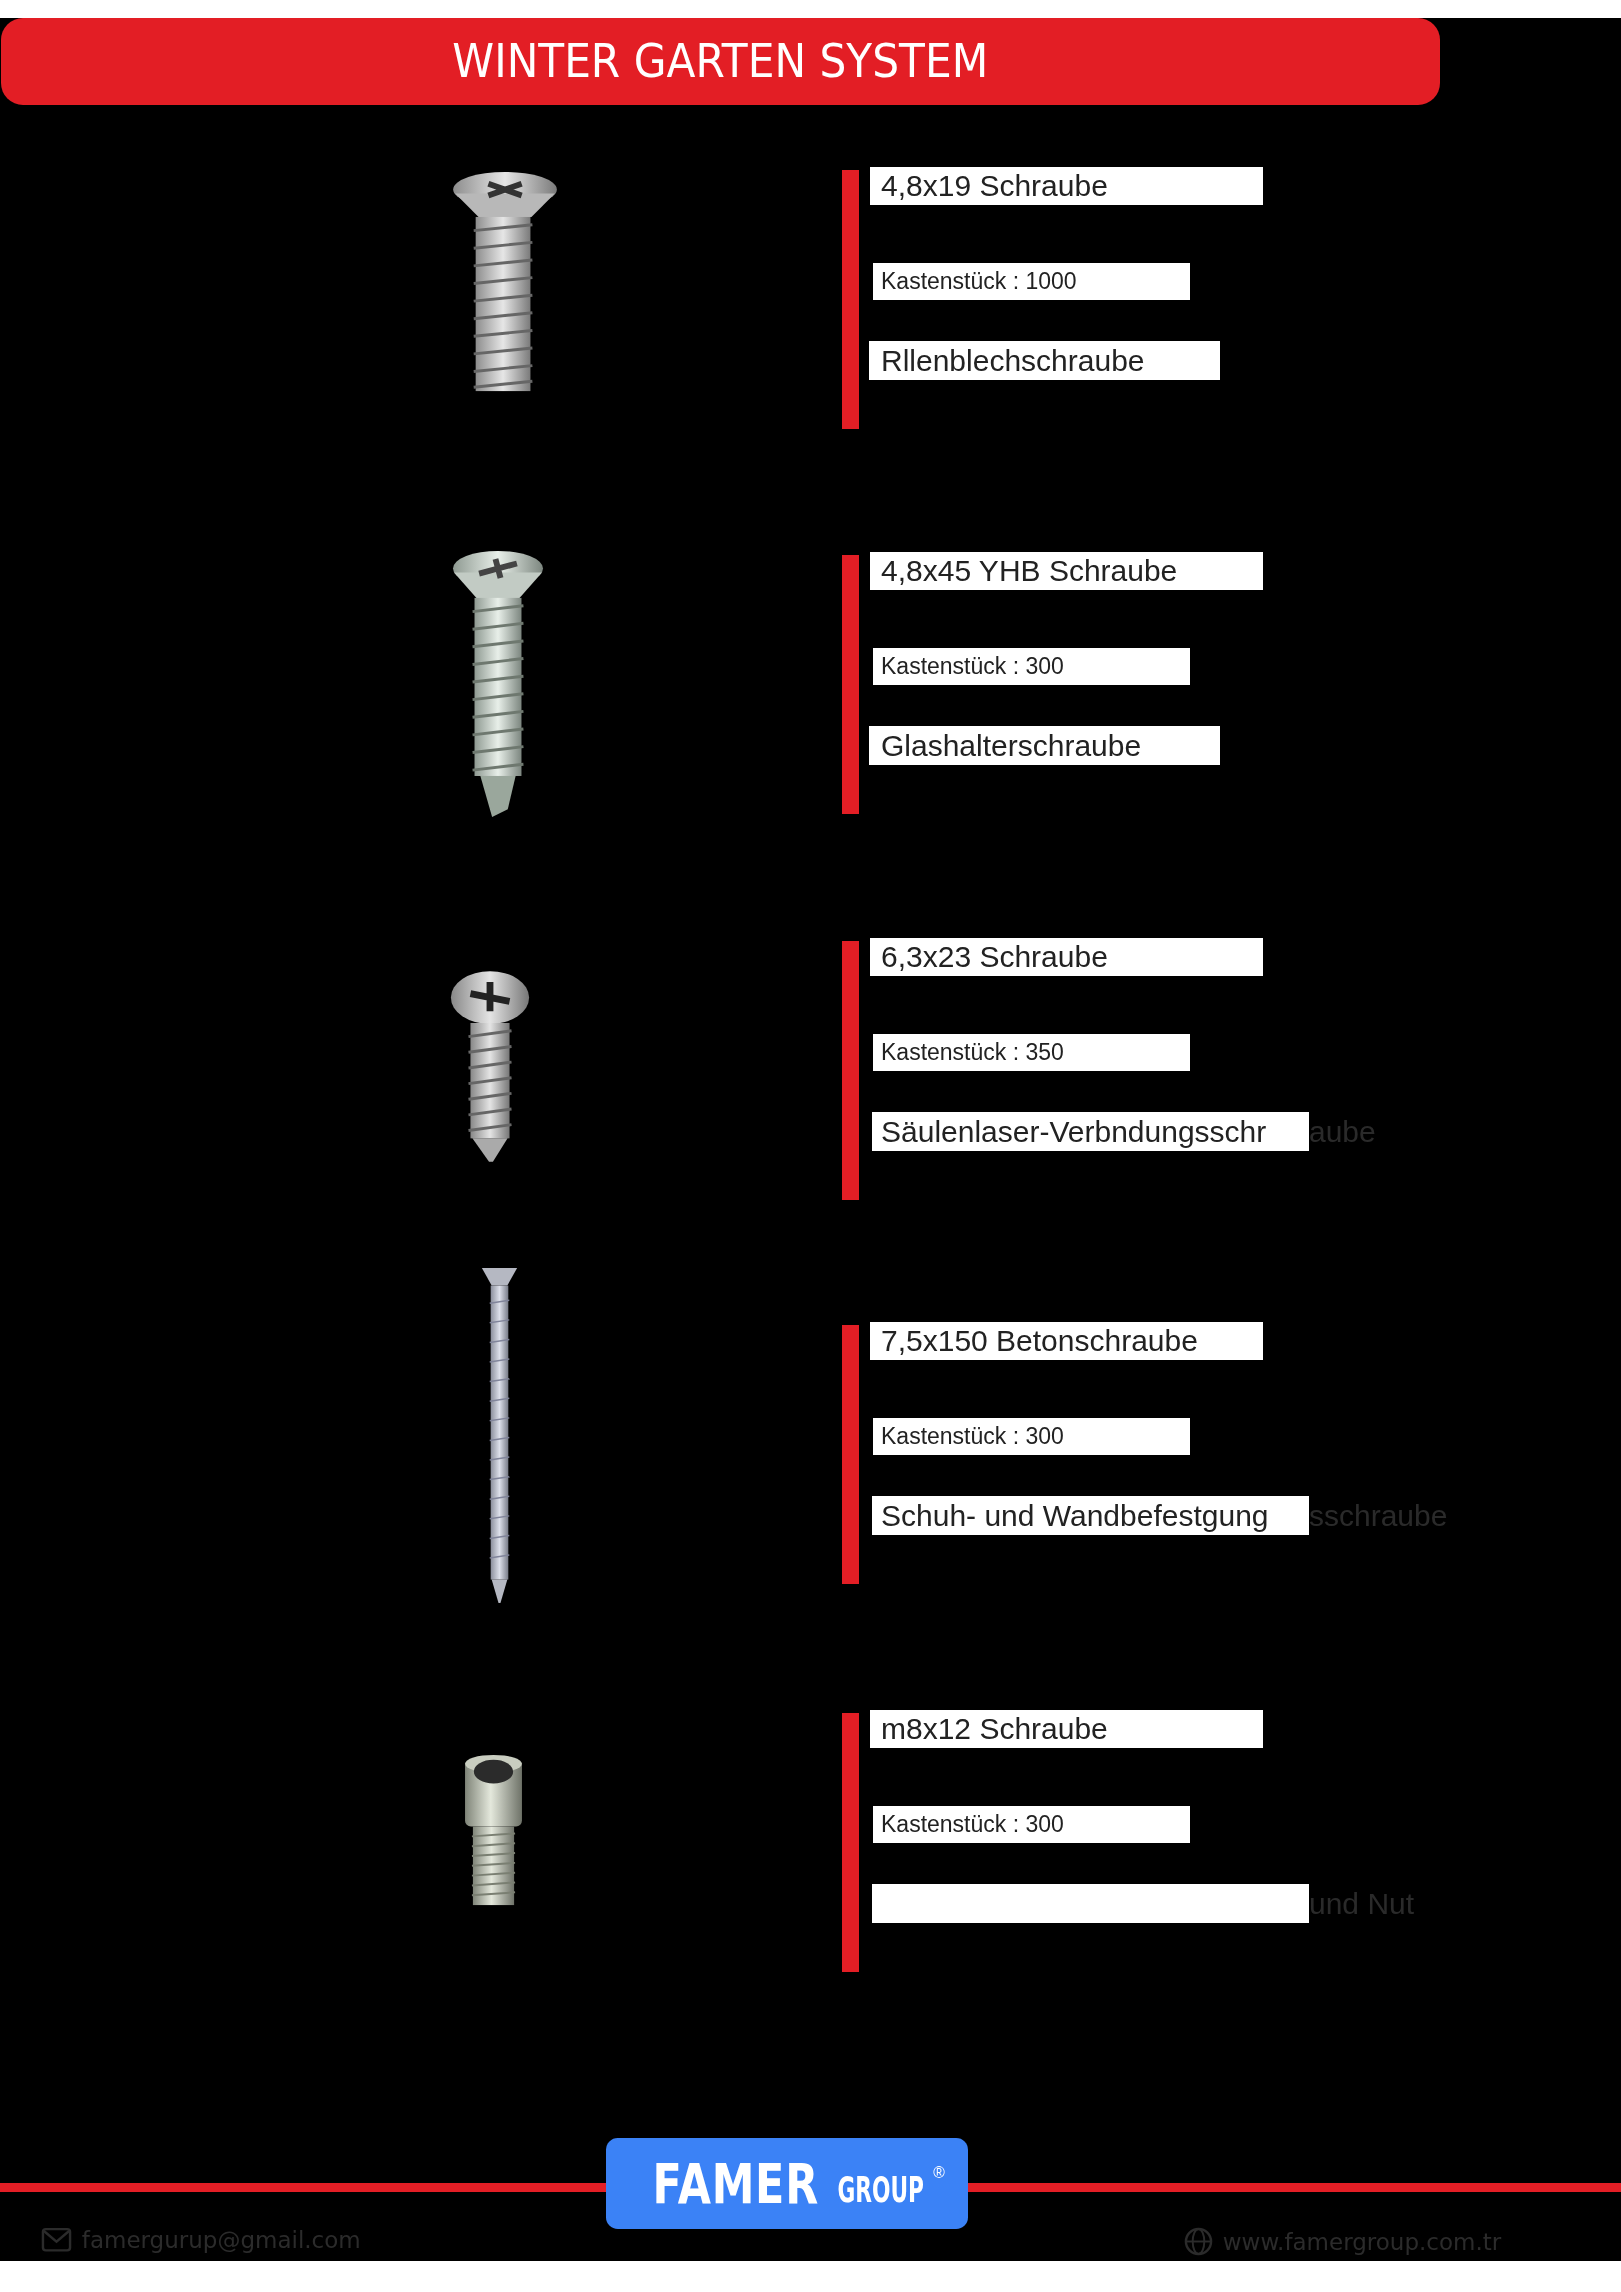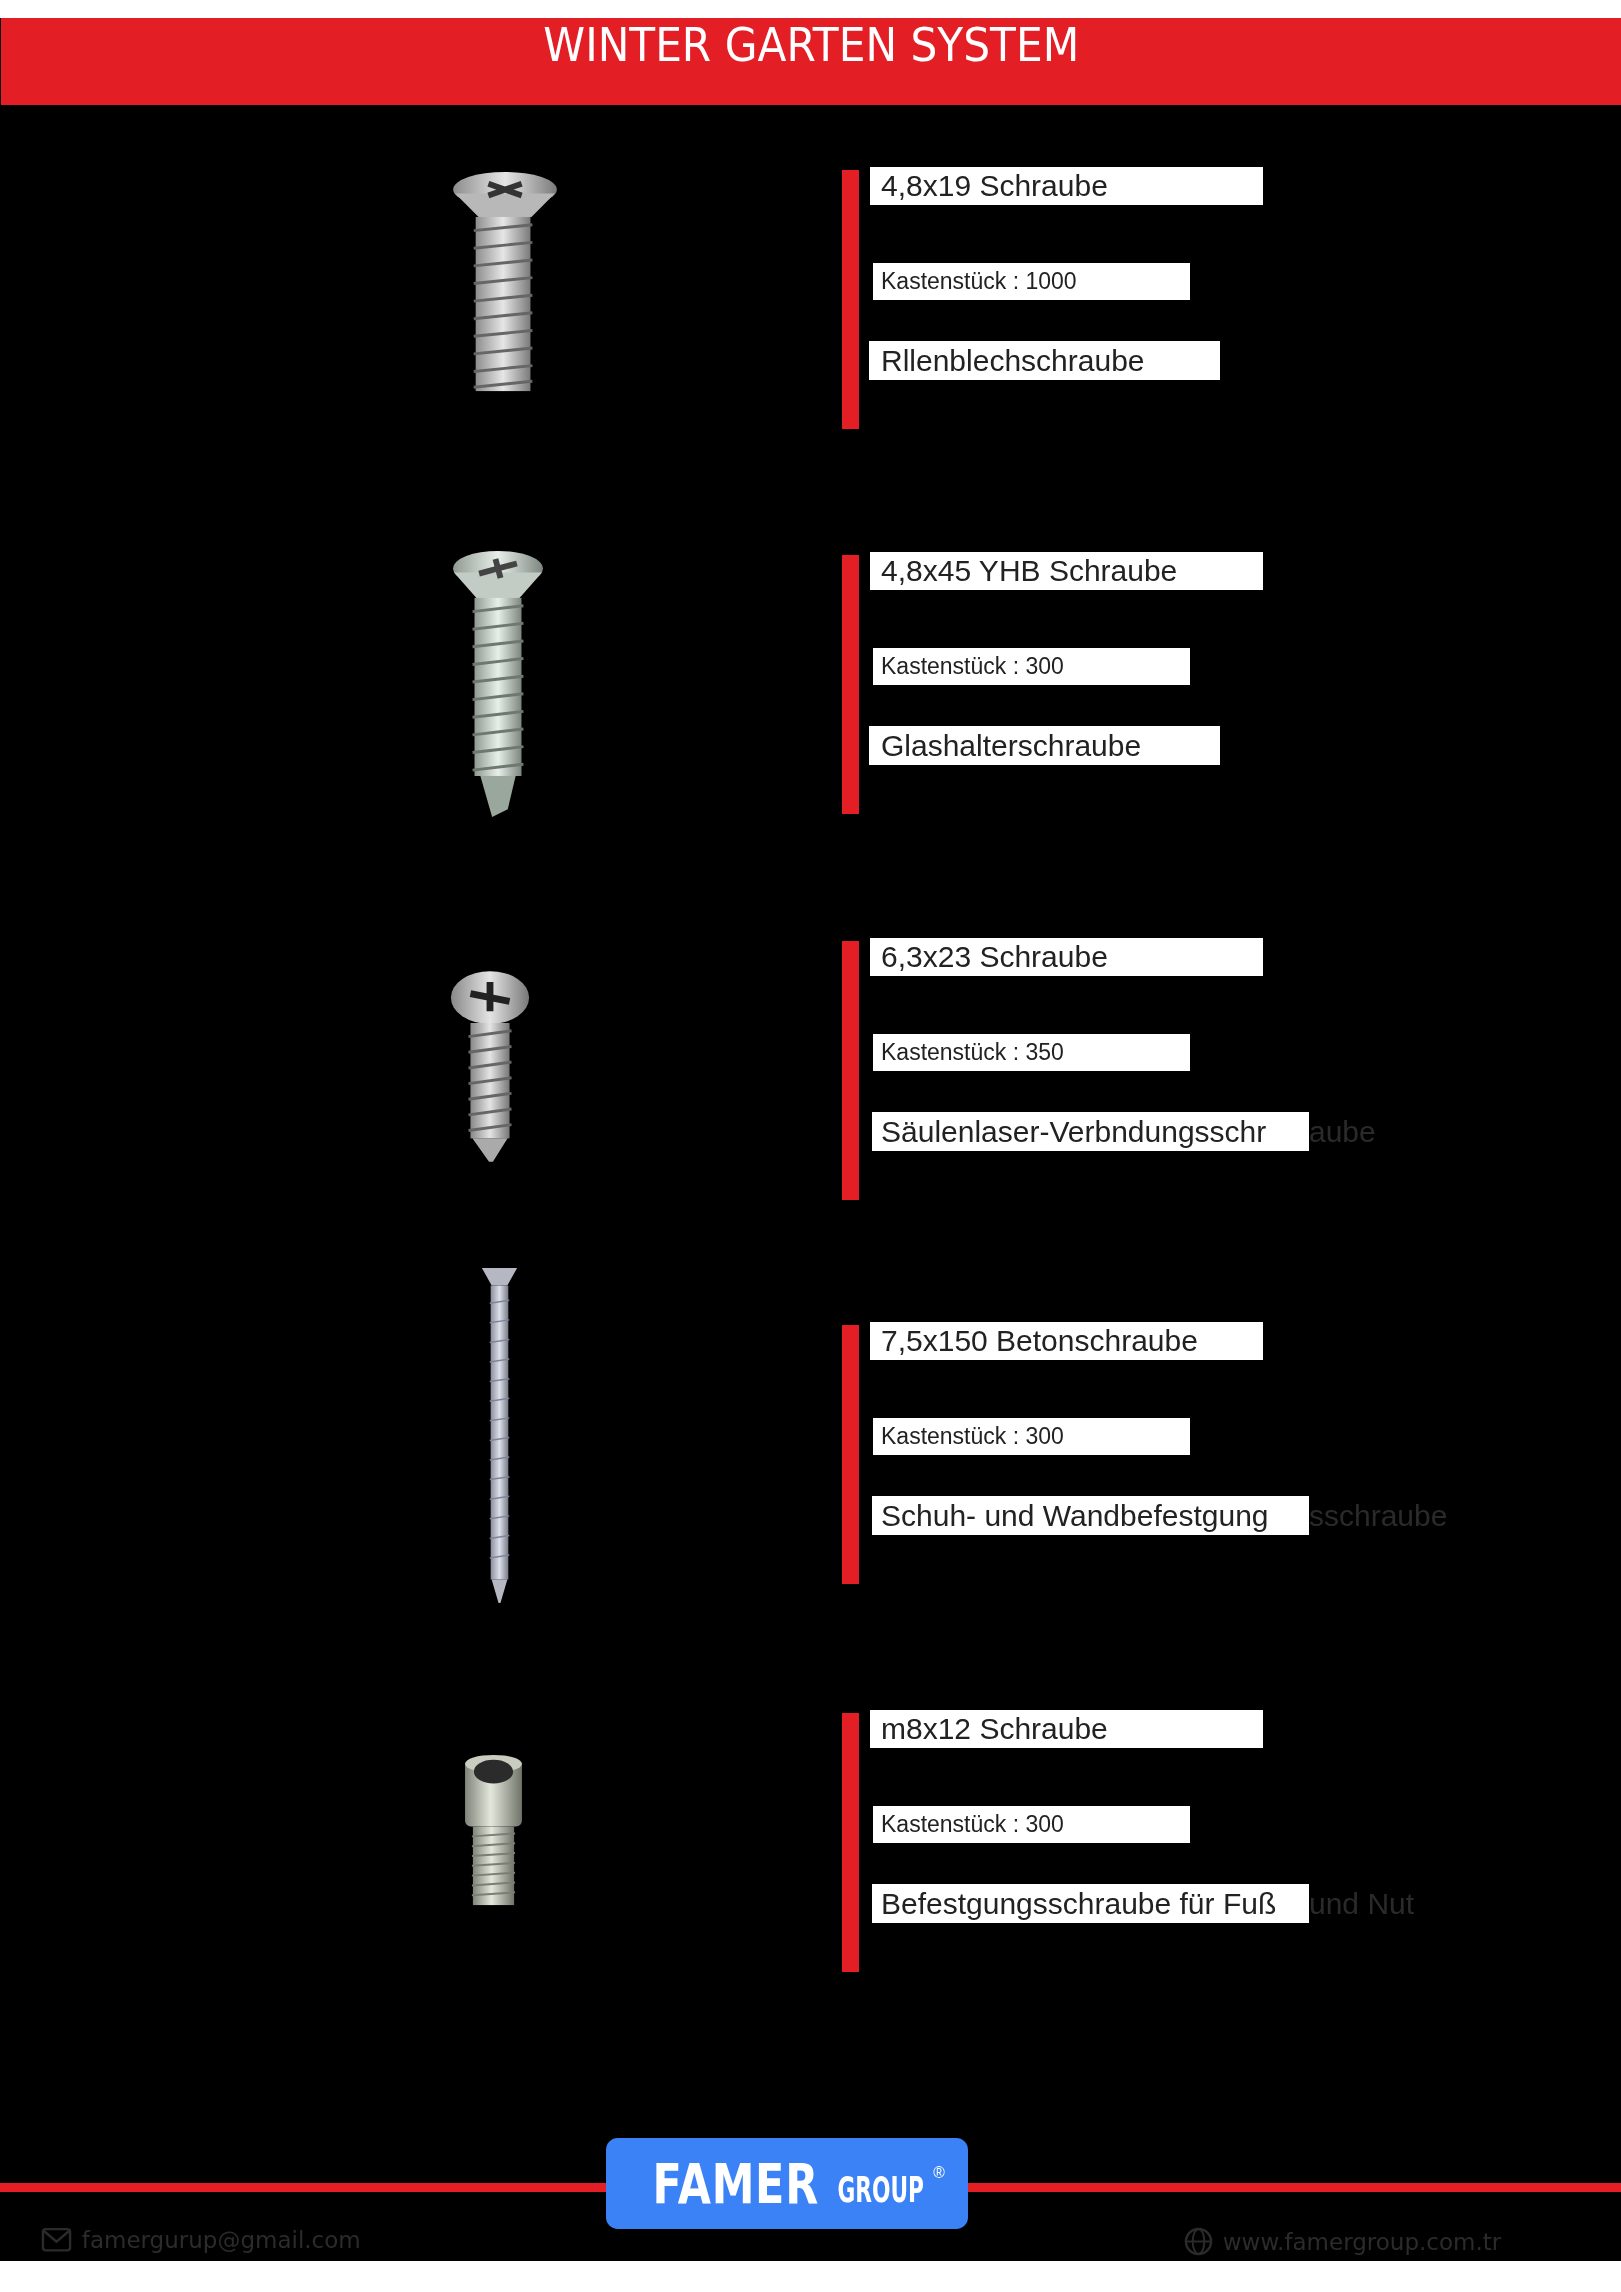--- a/index.html
+++ b/index.html
@@ -1,18 +1,18 @@
 <!DOCTYPE html>
 <html><head>
 <meta charset="utf-8">
 <style>
   html,body{margin:0;padding:0;}
   body{width:1621px;height:2293px;background:#fff;position:relative;overflow:hidden;font-family:"Liberation Sans",sans-serif;}
   .page{position:absolute;left:0;top:17.6px;width:1621px;height:2243px;background:#000;}
-  .header{position:absolute;left:1px;top:17.6px;width:1620px;height:87px;background:#e31e25;display:flex;align-items:flex-start;justify-content:center;}
+  .header{position:absolute;left:1px;top:17.6px;width:1439px;height:87px;background:#e31e25;display:flex;align-items:center;justify-content:center;border-radius:22px;}
   .header-title{color:#fff;font-family:"DejaVu Sans",sans-serif;font-size:46px;letter-spacing:0px;transform:scaleX(0.92);font-weight:400;}
   .item{position:absolute;left:0;width:1621px;height:265px;}
   .item .bar{position:absolute;left:842px;top:0;width:16.7px;height:259px;background:#e31e25;}
   .item .title-box{position:absolute;left:870px;top:-2.9px;width:393px;height:38px;background:#fff;}
   .item .title-text{position:absolute;left:881px;top:-2.9px;font-size:30px;line-height:38px;color:#222;white-space:nowrap;}
   .item .count-box{position:absolute;left:873px;top:93px;width:317px;height:37px;background:#fff;}
   .item .count-text{position:absolute;left:881px;top:93px;font-size:23px;line-height:37px;color:#222;white-space:nowrap;}
   .item .desc-box{position:absolute;left:869px;top:171px;height:39px;background:#fff;}
   .item .desc-text{position:absolute;left:881px;top:171px;font-size:30px;line-height:39px;color:#222;white-space:nowrap;}
   .item .desc-overflow{position:absolute;top:171px;font-size:30px;line-height:39px;color:#2a2a2a;white-space:nowrap;}
@@ -199,21 +199,20 @@
         <line x1="13" y1="136" x2="57" y2="133"></line>
         <line x1="13" y1="146" x2="57" y2="143"></line>
     </g>
   </svg>
   <div class="bar"></div>
   <div class="title-box"></div>
   <span class="title-text">m8x12 Schraube</span>
   <div class="count-box"></div>
   <span class="count-text">Kastenstück : 300</span>
   <div class="desc-box" style="width:437px;left:872px"></div>
-  <span class="desc-text">Befestgungsschraube für Fuß</span>
   <span class="desc-overflow" style="left:1309px"> und Nut</span>
 </div>
 
 <div class="footer-line"></div>
 <div class="logo">
   <span class="logo-famer">FAMER</span>
   <span class="logo-group">GROUP</span>
   <span class="logo-reg">®</span>
 </div>
 

